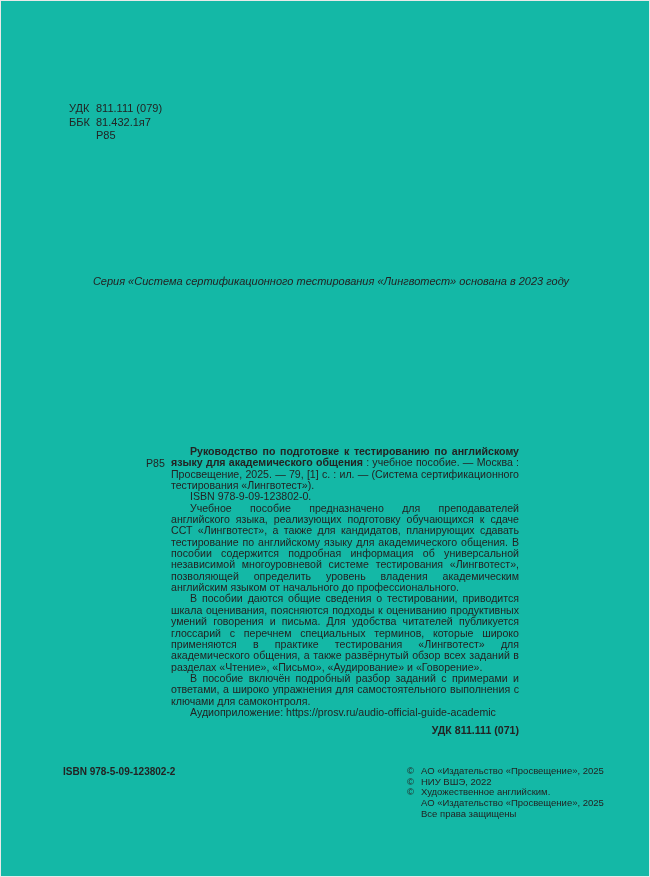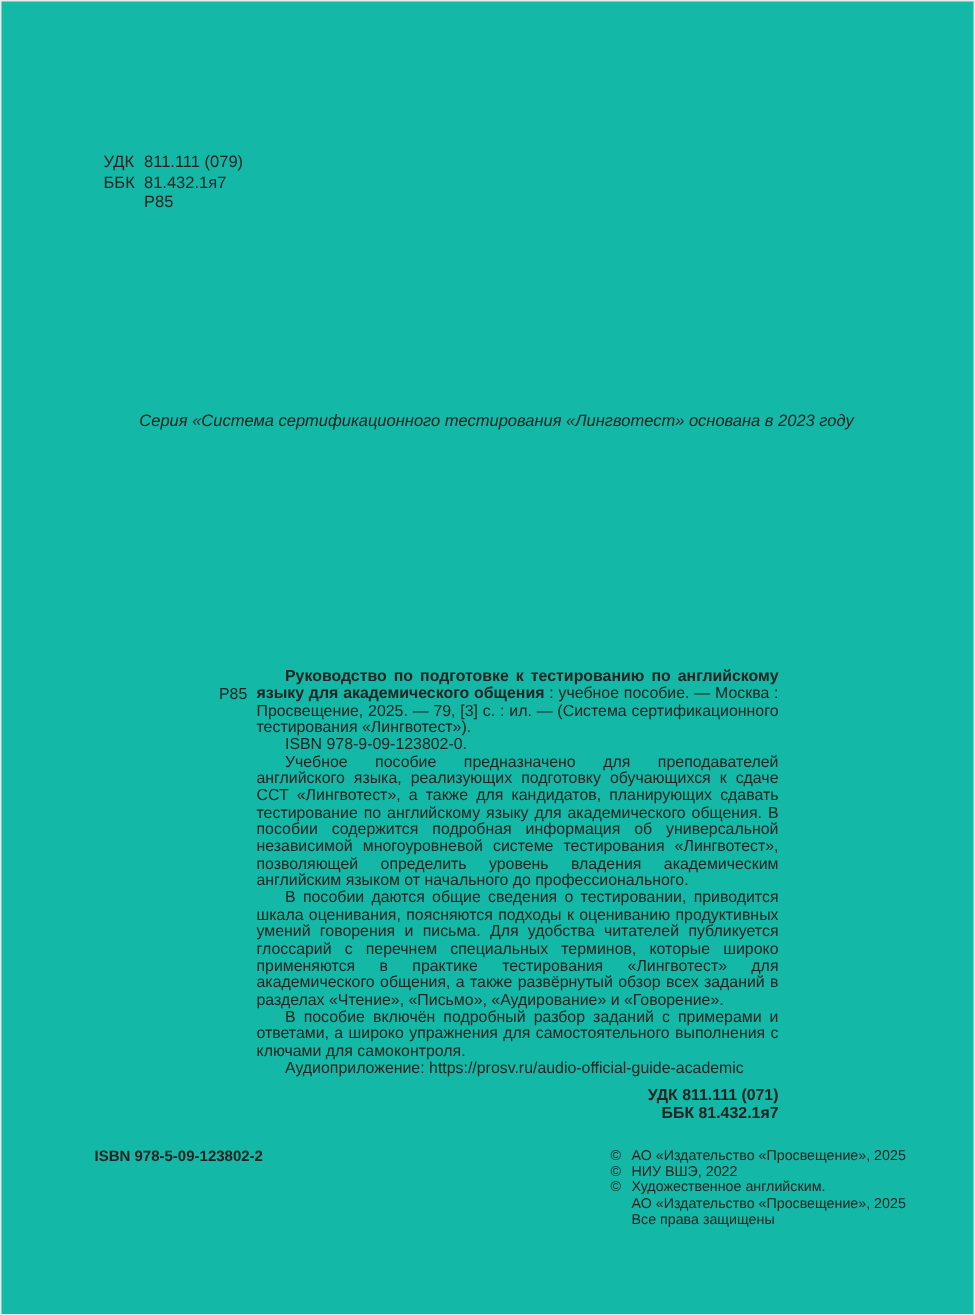--- a/index.html
+++ b/index.html
@@ -72,33 +72,32 @@
     <div class="code-row author-sign-row">
       <span>Р85</span>
     </div>
   </div>
 
   <div class="series-note">Серия «Система сертификационного тестирования «Лингвотест» основана в 2023 году</div>
 
   <div class="catalog-card">
     <span class="card-code">Р85</span>
 
-    <p class="card-title"><b>Руководство по подготовке к тестированию по английскому языку для академического общения</b><span> : учебное пособие. — Москва : Просвещение, 2025. — 79, [3] с. : ил. — (Система сертификационного тестирования «Лингвотест»).</span></p>
+    <p class="card-title"><b>Руководство по подготовке к тестированию по английскому языку для академического общения</b><span> : учебное пособие. — Москва : Просвещение, 2025. — 79, [1] с. : ил. — (Система сертификационного тестирования «Лингвотест»).</span></p>
 
     <p class="card-isbn">ISBN 978-9-09-123802-0.</p>
 
     <p class="card-para">Учебное пособие предназначено для преподавателей английского языка, реализующих подготовку обучающихся к сдаче ССТ «Лингвотест», а также для кандидатов, планирующих сдавать тестирование по английскому языку для академического общения. В пособии содержится подробная информация об универсальной независимой многоуровневой системе тестирования «Лингвотест», позволяющей определить уровень владения академическим английским языком от начального до профессионального.</p>
     <p class="card-para">В пособии даются общие сведения о тестировании, приводится шкала оценивания, поясняются подходы к оцениванию продуктивных умений говорения и письма. Для удобства читателей публикуется глоссарий с перечнем специальных терминов, которые широко применяются в практике тестирования «Лингвотест» для академического общения, а также развёрнутый обзор всех заданий в разделах «Чтение», «Письмо», «Аудирование» и «Говорение».</p>
     <p class="card-para">В пособие включён подробный разбор заданий с примерами и ответами, а широко упражнения для самостоятельного выполнения с ключами для самоконтроля.</p>
 
     <p class="card-audio"><span>Аудиоприложение:</span> <span>https://prosv.ru/audio-official-guide-academic</span></p>
 
     <div class="card-codes-footer">
       <div>УДК 811.111 (071)</div>
-      <div>ББК 81.432.1я7</div>
     </div>
   </div>
 
   <div class="footer-isbn">ISBN 978-5-09-123802-2</div>
 
   <div class="footer-copy">
     <div class="copy-row">
       <span class="copy-sym">©</span>
       <span>АО «Издательство «Просвещение», 2025</span>
     </div>

